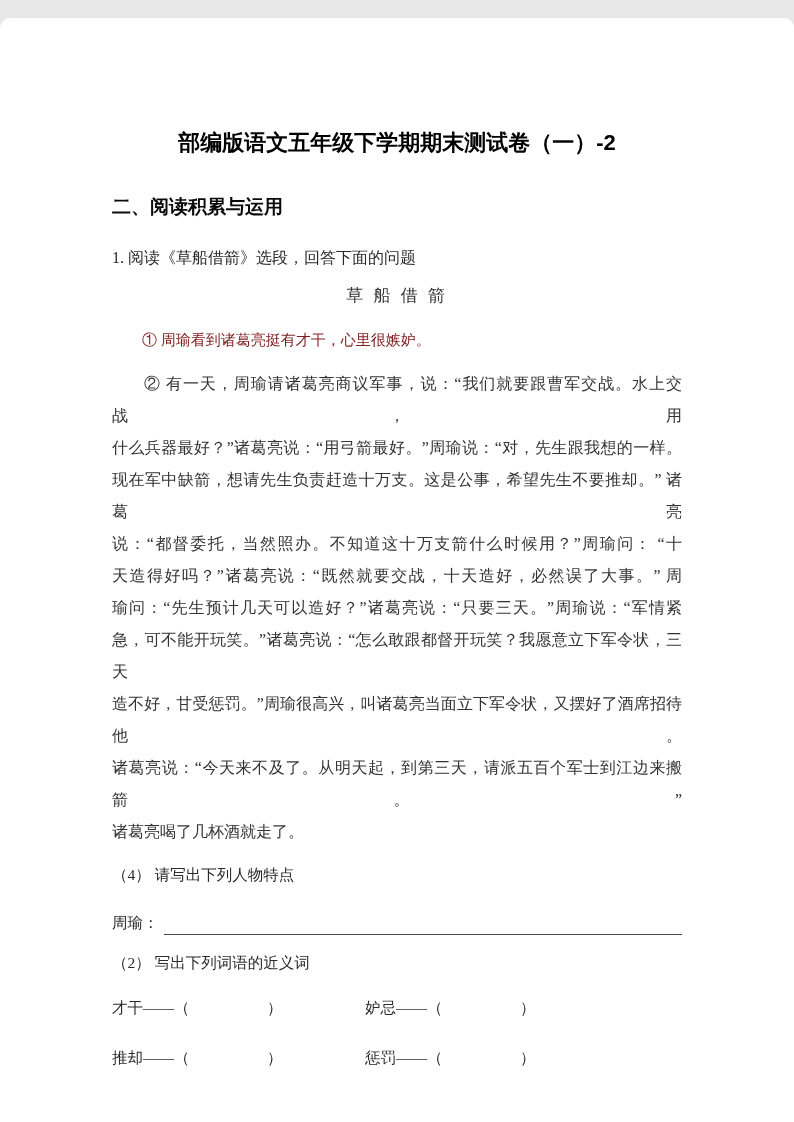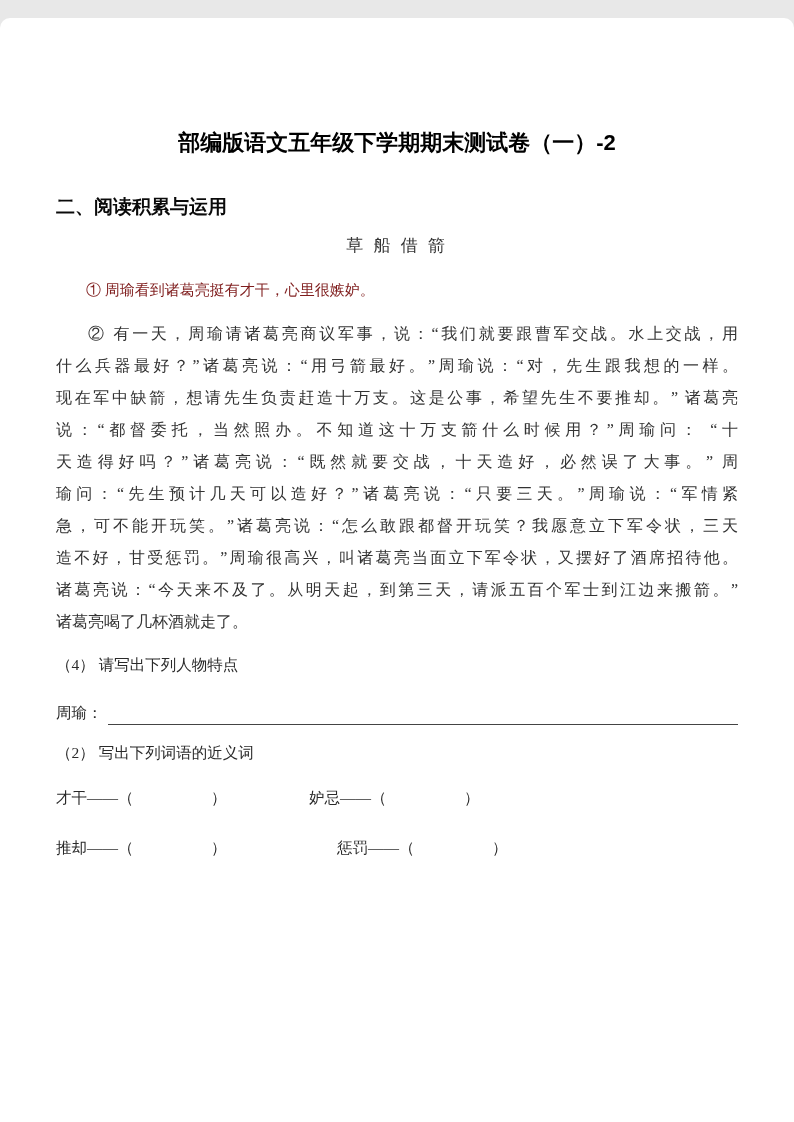--- a/index.html
+++ b/index.html
@@ -9,21 +9,21 @@
     color:#1f1f1f;
     font-family:"Liberation Serif","DejaVu Serif",serif;
     overflow:hidden;
     border-radius:10px;
   }
   .doc-title{
     margin:0;text-align:center;color:#000;
     font-family:"Liberation Sans","DejaVu Sans",sans-serif;
     font-weight:bold;font-size:22px;line-height:30px;
   }
-  .content{padding:0 56px;}
+  .content{padding:0 112px;}
   .section-heading{
     margin:36px 0 0;color:#0a0a0a;
     font-family:"Liberation Sans","DejaVu Sans",sans-serif;
     font-weight:bold;font-size:19px;line-height:26px;
   }
   .q-prompt{margin:26px 0 0;font-size:16px;line-height:24px;color:#2a2a2a;}
   .passage-title{
     margin-top:14px;text-align:center;font-size:17px;line-height:24px;
     letter-spacing:3px;color:#333;
   }
@@ -32,35 +32,36 @@
   .passage-para2{margin-top:16px;}
   .pline{font-size:16px;line-height:32px;color:#333;}
   .just{text-align:justify;text-align-last:justify;}
   .sub-prompt{margin:15px 0 0;font-size:15.5px;line-height:24px;color:#2a2a2a;}
   .sub-prompt.second{margin-top:16px;}
   .blank-row{display:flex;align-items:flex-end;margin-top:24px;font-size:15.5px;line-height:24px;color:#2a2a2a;}
   .blank-row.second{margin-top:16px;}
   .blank-label{white-space:nowrap;}
   .blank-line{flex:1;border-bottom:1px solid #444;height:21px;margin-left:5px;}
   .syn-row{display:flex;margin-top:21px;font-size:15.5px;line-height:24px;color:#2a2a2a;}
-  .syn-row.second{margin-top:26px;gap:28px;}
+  .syn-row.second{margin-top:26px;}
   .syn-left{width:253px;white-space:pre;}
   .syn-right{flex:1;white-space:pre;}
 </style>
 </head>
 <body>
 
 <div class="page">
 
   <h1 class="doc-title">部编版语文五年级下学期期末测试卷（一）-2</h1>
 
   <div class="content">
 
     <h2 class="section-heading">二、阅读积累与运用</h2>
 
+    <p class="q-prompt">1. 阅读《草船借箭》选段，回答下面的问题</p>
 
     <div class="passage">
       <div class="passage-title">草 船 借 箭</div>
 
       <p class="passage-para indent">① 周瑜看到诸葛亮挺有才干，心里很嫉妒。</p>
 
       <div class="passage-para2">
         <div class="pline just indent">② 有一天，周瑜请诸葛亮商议军事，说：“我们就要跟曹军交战。水上交战，用</div>
         <div class="pline just">什么兵器最好？”诸葛亮说：“用弓箭最好。”周瑜说：“对，先生跟我想的一样。</div>
         <div class="pline just">现在军中缺箭，想请先生负责赶造十万支。这是公事，希望先生不要推却。” 诸葛亮</div>

